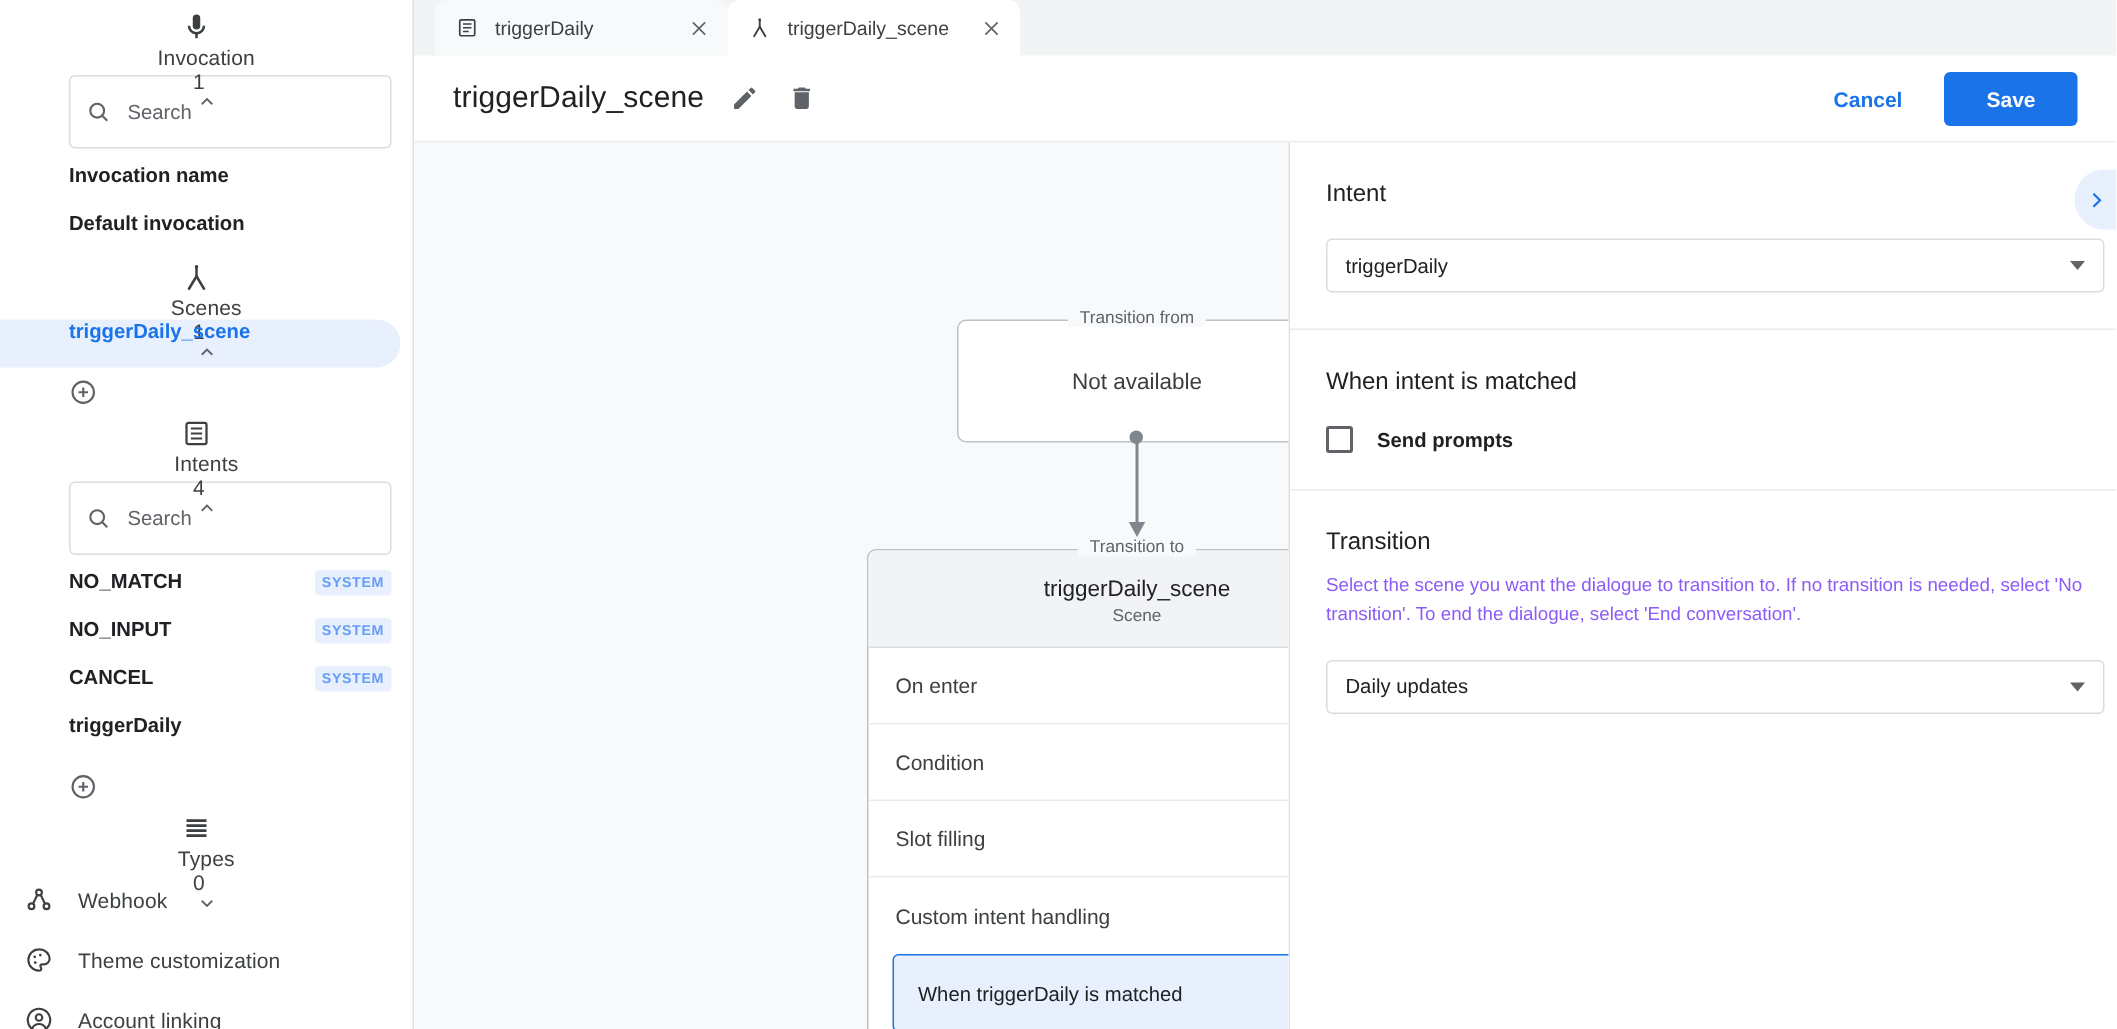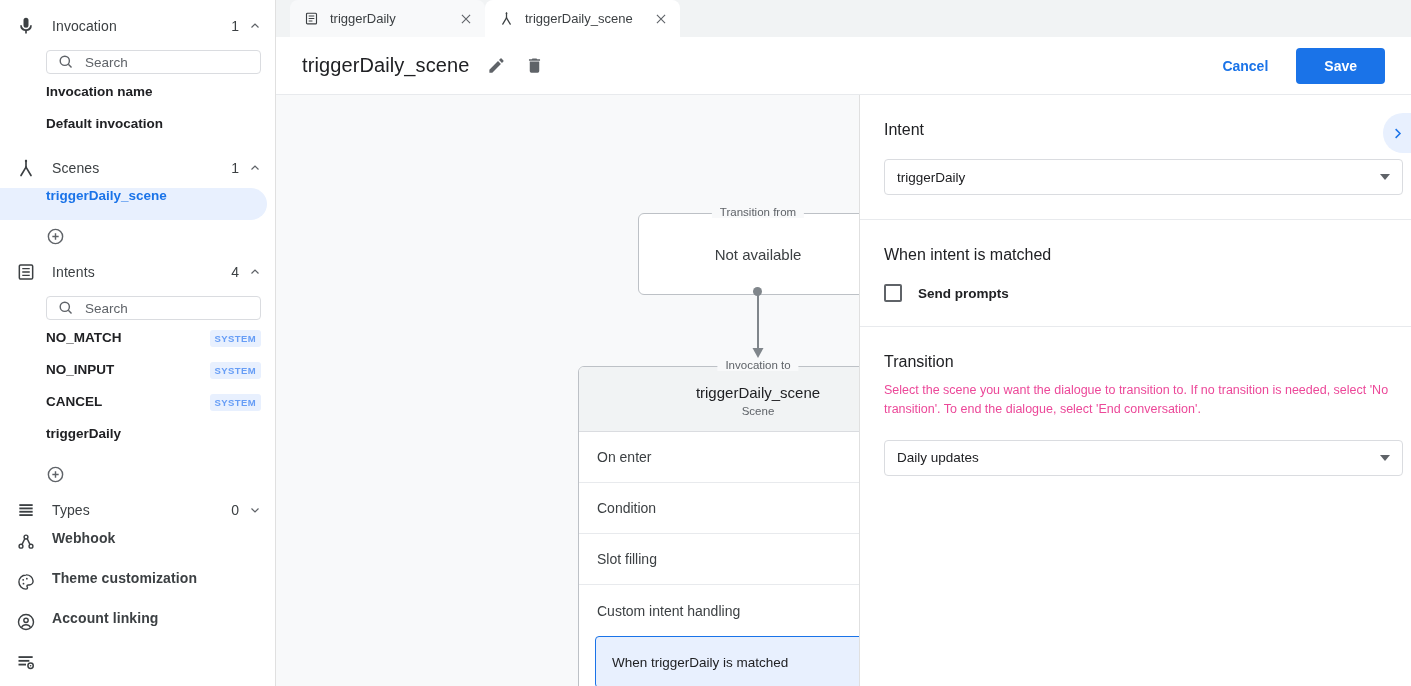--- a/index.html
+++ b/index.html
@@ -11,37 +11,37 @@
   body { display: flex; }
 
   
   .sidebar {
     width: 276px; height: 686px; flex: 0 0 276px;
     background: #ffffff; border-right: 1px solid #e0e0e0;
     padding-top: 6px; overflow: hidden; position: relative;
   }
   .nav-section-head {
     display: flex; align-items: center;
-    height: 40px; padding: 0 14px 0 14px; cursor: pointer;
+    height: 40px; padding: 0 14px 0 14px; cursor: pointer; flex-direction: column;
   }
   .nav-ico {
     width: 24px; height: 24px; flex: 0 0 24px;
     display: flex; align-items: center; justify-content: center;
     color: #3c4043; margin-right: 14px;
   }
   .nav-ico svg { display: block; }
   .nav-label {
     flex: 1 1 auto; font-size: 14px; color: #3c4043; letter-spacing: .1px;
   }
   .nav-count { font-size: 14px; color: #3c4043; margin-right: 10px; }
   .chev { width: 12px; height: 12px; color: #5f6368; display:flex; align-items:center; }
 
   .search-wrap { padding: 4px 14px 10px 46px; }
   .search-box {
-    height: 24px; border: 1px solid #dadce0; border-radius: 4px;
+    height: 49px; border: 1px solid #dadce0; border-radius: 4px;
     display: flex; align-items: center; padding: 0 10px; background:#fff;
   }
   .search-box .mag { width:18px;height:18px;color:#5f6368;margin-right:10px;flex:0 0 18px;display:flex;}
   .search-box input {
     border: none; outline: none; font-size: 13.5px; color: #3c4043;
     font-family: "Liberation Sans", sans-serif; width: 100%; background: transparent;
   }
   .search-box input::placeholder { color: #5f6368; }
 
   .sub-item {
@@ -56,22 +56,22 @@
   .sub-item .txt { flex: 1 1 auto; }
   .badge {
     font-size: 9.5px; font-weight: bold; color: #669df6;
     background: #e8f0fe; border-radius: 3px; padding: 3px 5px;
     letter-spacing: .4px;
   }
   .addrow { padding-left: 46px; height: 32px; display: flex; align-items: center; }
   .plus-circle { width: 19px; height: 19px; color: #5f6368; cursor: pointer; display:flex; }
 
   .nav-simple {
-    display: flex; height: 40px;
-    padding: 0 14px; cursor: pointer; font-weight: bold;
+    display: flex; align-items: center; height: 40px;
+    padding: 0 14px; cursor: pointer;
   }
   .nav-simple .nav-label { font-size: 14px; color: #3c4043; }
 
   
   .stage { flex: 1 1 auto; height: 686px; display: flex; flex-direction: column; min-width:0;}
 
   .tabbar {
     height: 37px; background: #f1f3f4; display: flex; align-items: flex-end;
     flex: 0 0 37px; padding-left: 14px; position: relative;
   }
@@ -158,21 +158,21 @@
   .edge { position: absolute; background: #80868b; }
 
   
   .panel {
     width: 551px; flex: 0 0 551px; background: #fff; position: relative;
     overflow: hidden;
   }
   .panel-sec { padding: 26px 8px 24px 24px; border-bottom: 1px solid #e8eaed; }
   .panel-sec.nobord { border-bottom: none; }
   .panel-h { font-size: 16px; color: #202124; }
-  .panel-desc { font-size: 12.5px; color: #ec4899; line-height: 1.55; margin-top: 10px; }
+  .panel-desc { font-size: 12.5px; color: #8b5cf6; line-height: 1.55; margin-top: 10px; }
   .select {
     margin-top: 20px; height: 36px; border: 1px solid #dadce0; border-radius: 4px;
     display: flex; align-items: center; padding: 0 12px;
     font-size: 13.5px; color: #202124; cursor: pointer;
   }
   .select .val { flex: 1 1 auto; }
   .caret {
     width: 0; height: 0; border-left: 5px solid transparent;
     border-right: 5px solid transparent; border-top: 6px solid #5f6368;
   }
@@ -433,21 +433,21 @@
           <span class="centertxt">Not available</span>
         </div>
 
         <div class="dot" style="left:477px; top:192px;"></div>
         <div class="edge" style="left:481px; top:196px; width:1.5px; height:62px;"></div>
         <svg style="position:absolute; left:474px; top:250px;" width="16" height="14">
           <polygon points="8,13 2.5,3 13.5,3" fill="#80868b"></polygon>
         </svg>
 
         <div class="fieldbox" id="node-scene">
-          <span class="legend">Invocation to</span>
+          <span class="legend">Transition to</span>
           <div class="scene-head">
             <div class="nm">triggerDaily_scene</div>
             <div class="sub">Scene</div>
           </div>
 
           <div class="scene-row">
             <span>On enter</span>
 
           </div>
 

